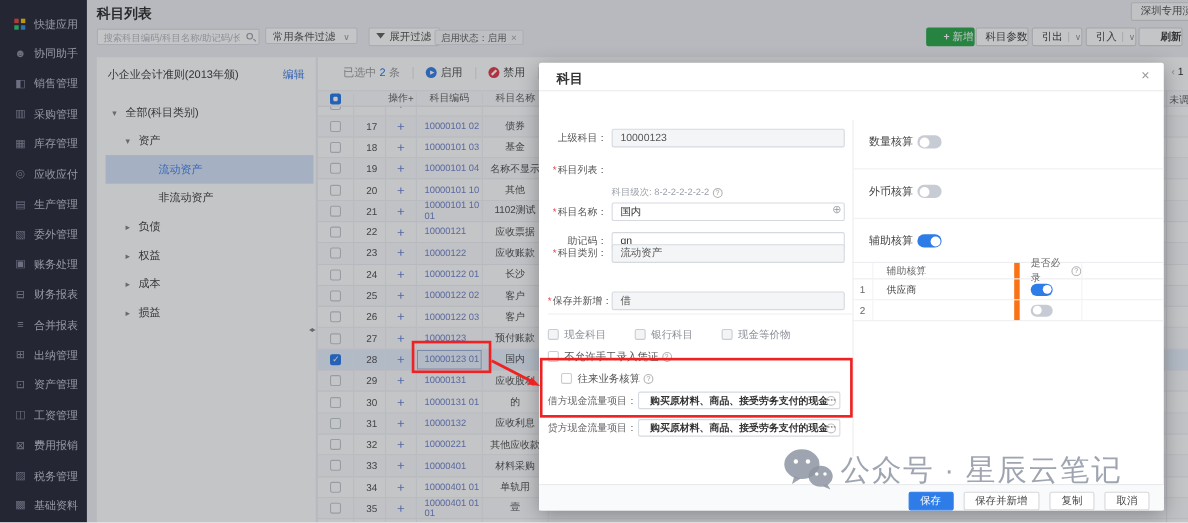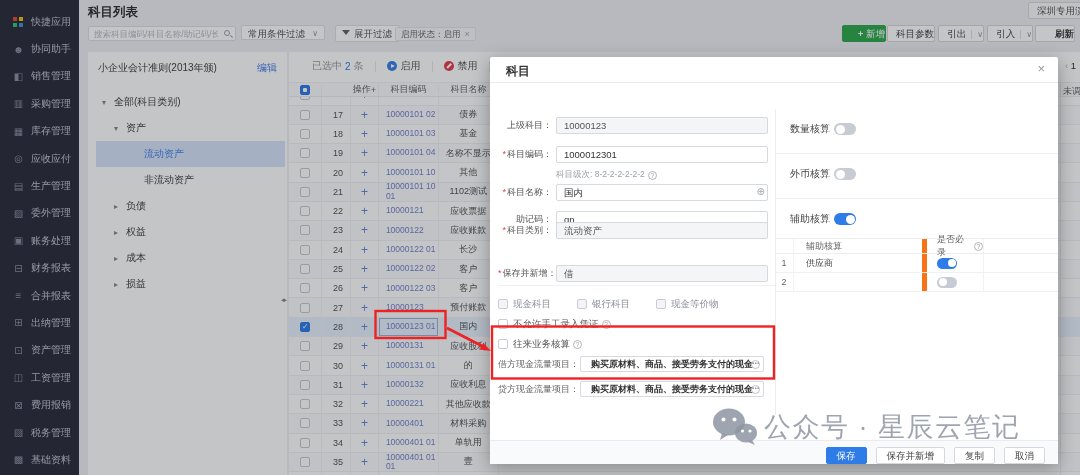--- a/index.html
+++ b/index.html
@@ -618,22 +618,21 @@
       <div class="m-close"></div>
     </div>
 
     <div style="position:absolute;left:0;top:26px;right:0;bottom:24px;">
       <div class="frow frow-t disabled" style="top: 34px;">
           <span class="flabel">上级科目：</span>
           <div class="inp">10000123</div>
 
         </div>
         <div class="frow frow-t required" style="top: 63px;">
-          <span class="flabel">科目编码：</span>
-          <div class="inp">1000012301</div>
+          <span class="flabel">科目列表：</span>
 
         </div>
       <div class="helper">
           <span>科目级次: 8-2-2-2-2-2-2</span>
           <span class="qm"></span>
         </div>
       <div class="frow frow-b required globe" style="top: 101px;">
           <span class="flabel">科目名称：</span>
           <div class="inp">国内</div>
           <span class="globe"></span>
@@ -668,21 +667,21 @@
           <span style="display:flex;align-items:center;margin-right:26px;">
             <span class="mcb"></span>
             <span>现金等价物</span>
           </span>
       </div>
       <div class="cbrow" style="left:8px;top:235px;">
         <span class="mcb"></span>
           <span>不允许手工录入凭证</span>
           <span class="qm"></span>
       </div>
-      <div class="cbrow" style="left:8px;top:255px;">
+      <div class="cbrow" style="left:20px;top:255px;">
         <span class="mcb"></span>
           <span>往来业务核算</span>
           <span class="qm"></span>
       </div>
 
       <div class="cfrow" style="top: 273px;">
           <span class="cflabel">借方现金流量项目：</span>
           <div class="cfinp">购买原材料、商品、接受劳务支付的现金<span class="dots"></span></div>
         </div>
         <div class="cfrow" style="top: 298px;">

